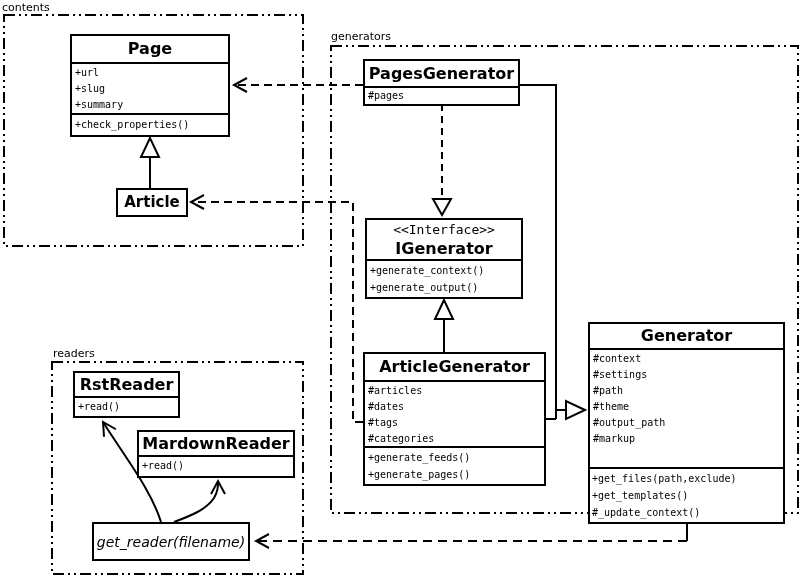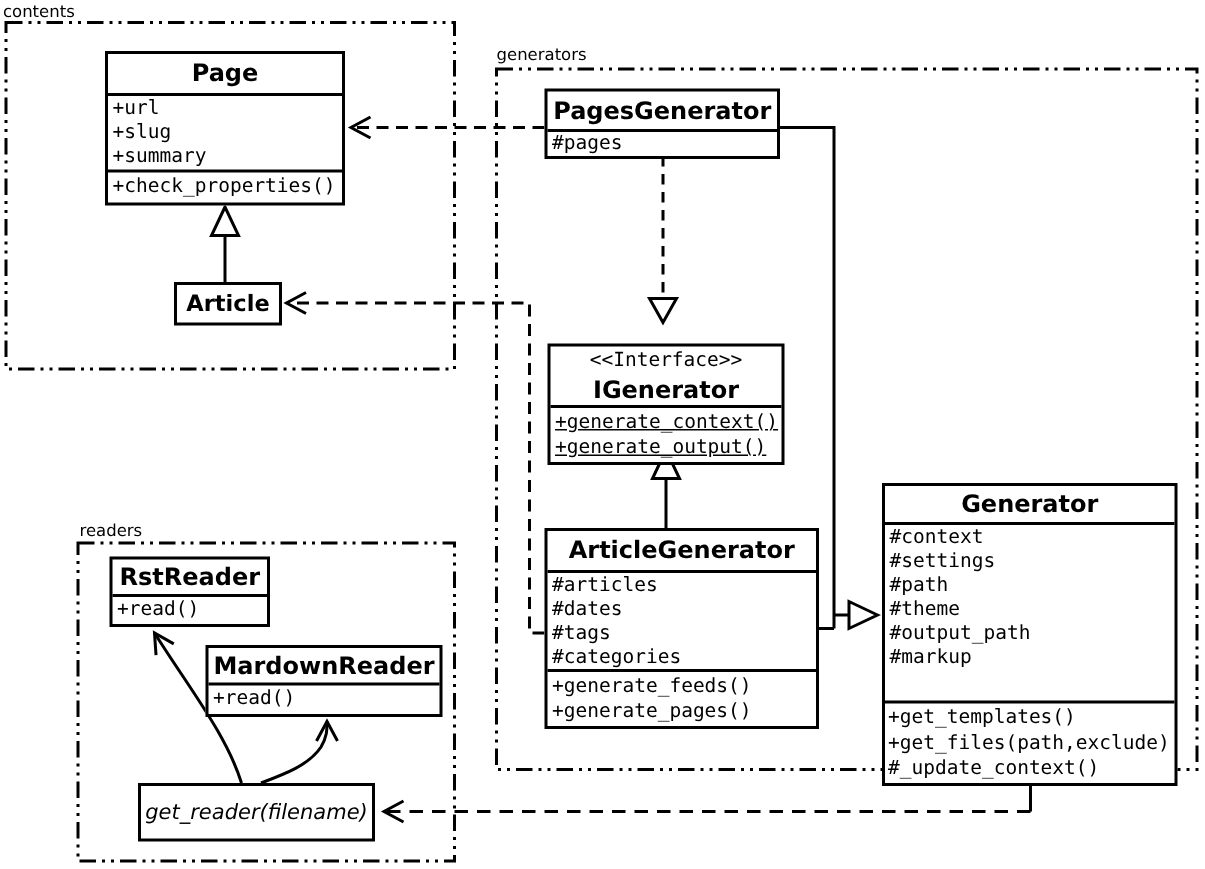--- a/index.html
+++ b/index.html
@@ -18,21 +18,21 @@
   .cls-name{
     font-weight:bold;font-size:16px;text-align:center;white-space:nowrap;overflow:hidden;
   }
   .stereo{
     font-family:"DejaVu Sans Mono","Liberation Mono",monospace;
     font-weight:normal;font-size:13px;text-align:center;white-space:nowrap;
   }
   .sec{
     box-sizing:border-box;border-top:2px solid #000;overflow:hidden;
     font-family:"DejaVu Sans Mono","Liberation Mono",monospace;
-    font-size:13px;padding:1px 3px 0 3px;
+    font-size:10px;padding:1px 3px 0 3px;
   }
   .row{white-space:pre;}
   .fnbox{
     position:absolute;box-sizing:border-box;background:#fff;border:2px solid #000;
     display:flex;align-items:center;justify-content:center;
     font-size:14px;white-space:nowrap;
   }
 </style>
 </head>
 <body>
@@ -96,26 +96,26 @@
     <div class="cls-name" style="line-height:25px;font-size:15px;">Article</div>
   </div>
 
   <div class="cls" style="left:363px;top:59px;width:157px;">
     <div class="cls-name" style="line-height:25px;">PagesGenerator</div>
     <div class="sec" style="height:18px;padding-top:0;">
       <div class="row" style="line-height:15px;">#pages</div>
     </div>
   </div>
 
-  <div class="cls" style="left:365px;top:229px;width:158px;">
+  <div class="cls" style="left:365px;top:218px;width:158px;">
     <div class="cls-name" style="padding-top:2px;">
       <div class="stereo" style="line-height:16px;">&lt;&lt;Interface&gt;&gt;</div>
       <div style="line-height:21px;">IGenerator</div>
     </div>
-    <div class="sec" style="height:38px;text-decoration:underline;">
+    <div class="sec" style="height:38px;">
       <div class="row" style="line-height:17px;">+generate_context()</div>
       <div class="row" style="line-height:17px;">+generate_output()</div>
     </div>
   </div>
 
   <div class="cls" style="left:363px;top:352px;width:183px;">
     <div class="cls-name" style="line-height:26px;">ArticleGenerator</div>
     <div class="sec" style="height:66px;">
       <div class="row" style="line-height:16px;">#articles</div>
       <div class="row" style="line-height:16px;">#dates</div>
@@ -132,22 +132,22 @@
     <div class="cls-name" style="line-height:24px;">Generator</div>
     <div class="sec" style="height:119px;">
       <div class="row" style="line-height:16px;">#context</div>
       <div class="row" style="line-height:16px;">#settings</div>
       <div class="row" style="line-height:16px;">#path</div>
       <div class="row" style="line-height:16px;">#theme</div>
       <div class="row" style="line-height:16px;">#output_path</div>
       <div class="row" style="line-height:16px;">#markup</div>
     </div>
     <div class="sec" style="height:55px;padding-left:2px;padding-right:2px;">
+      <div class="row" style="line-height:17px;">+get_files(path,exclude)</div>
       <div class="row" style="line-height:17px;">+get_templates()</div>
-      <div class="row" style="line-height:17px;">+get_files(path,exclude)</div>
       <div class="row" style="line-height:17px;">#_update_context()</div>
     </div>
   </div>
 
   <div class="cls" style="left:73px;top:371px;width:107px;">
     <div class="cls-name" style="line-height:23px;">RstReader</div>
     <div class="sec" style="height:20px;">
       <div class="row" style="line-height:16px;">+read()</div>
     </div>
   </div>

